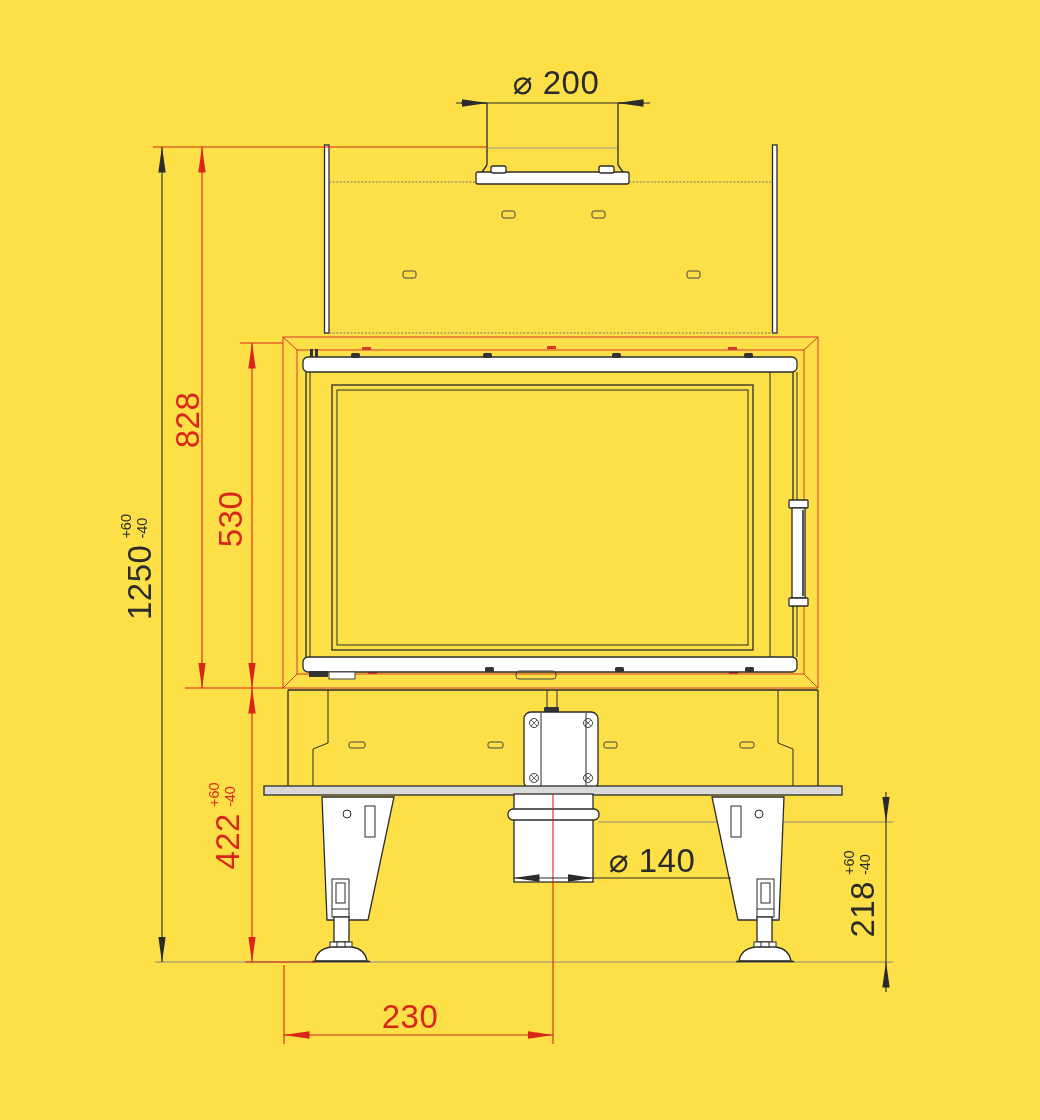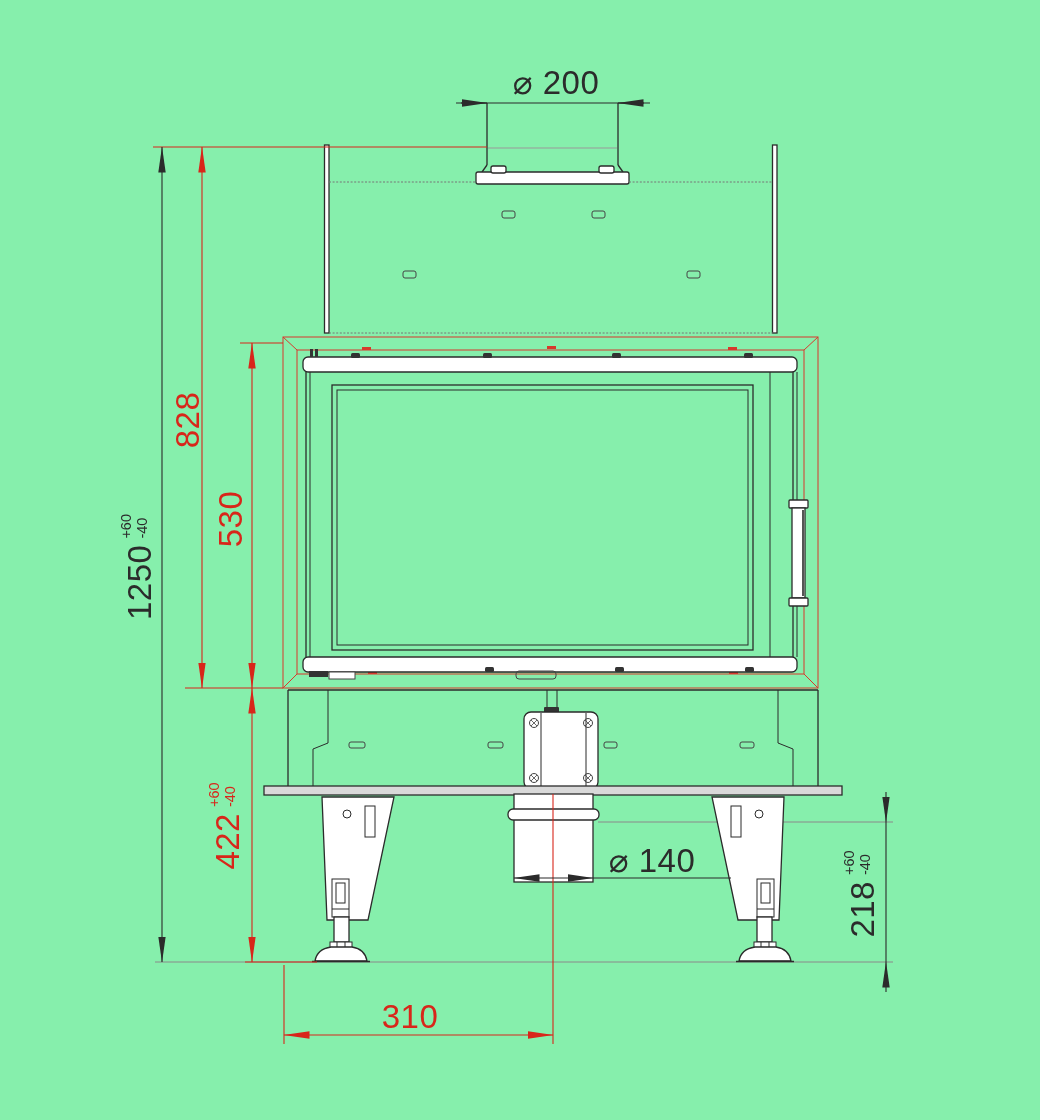--- a/index.html
+++ b/index.html
@@ -1,16 +1,16 @@
 <!DOCTYPE html>
 <html><head>
 <meta charset="utf-8">
 <style>
   html,body{margin:0;padding:0;background:#fff;}
-  #canvas{position:relative;width:1040px;height:1120px;background:#86efac;overflow:hidden;
+  #canvas{position:relative;width:1040px;height:1120px;background:#fde047;overflow:hidden;
           font-family:"Liberation Sans", sans-serif;}
   #drawing{position:absolute;left:0;top:0;}
   .dim{position:absolute;display:flex;align-items:flex-start;white-space:nowrap;
        font-size:33px;line-height:1;color:#2b2b2b;letter-spacing:0.5px;}
   .dim .num{font-size:33px;line-height:1;}
   .dim .tol{display:flex;flex-direction:column;font-size:14.5px;line-height:1.08;
             margin:-4px 0 0 6px;letter-spacing:0;}
   .red{color:#d8261a;}
   .hcenter{transform:translate(-50%,-50%);}
   .vrot{transform:translate(-50%,-50%) rotate(-90deg);}
@@ -230,16 +230,16 @@
     <i style="font-style:normal">+60</i>
     <i style="font-style:normal">-40</i>
   </span>
 </div>
 
 <div class="dim hcenter" style="left:652px;top:860px;">
   <span class="num">⌀ 140</span>
 </div>
 
 <div class="dim hcenter red" style="left:410px;top:1016px;">
-  <span class="num">310</span>
+  <span class="num">230</span>
 </div>
 
 </div>
 
 </body></html>

